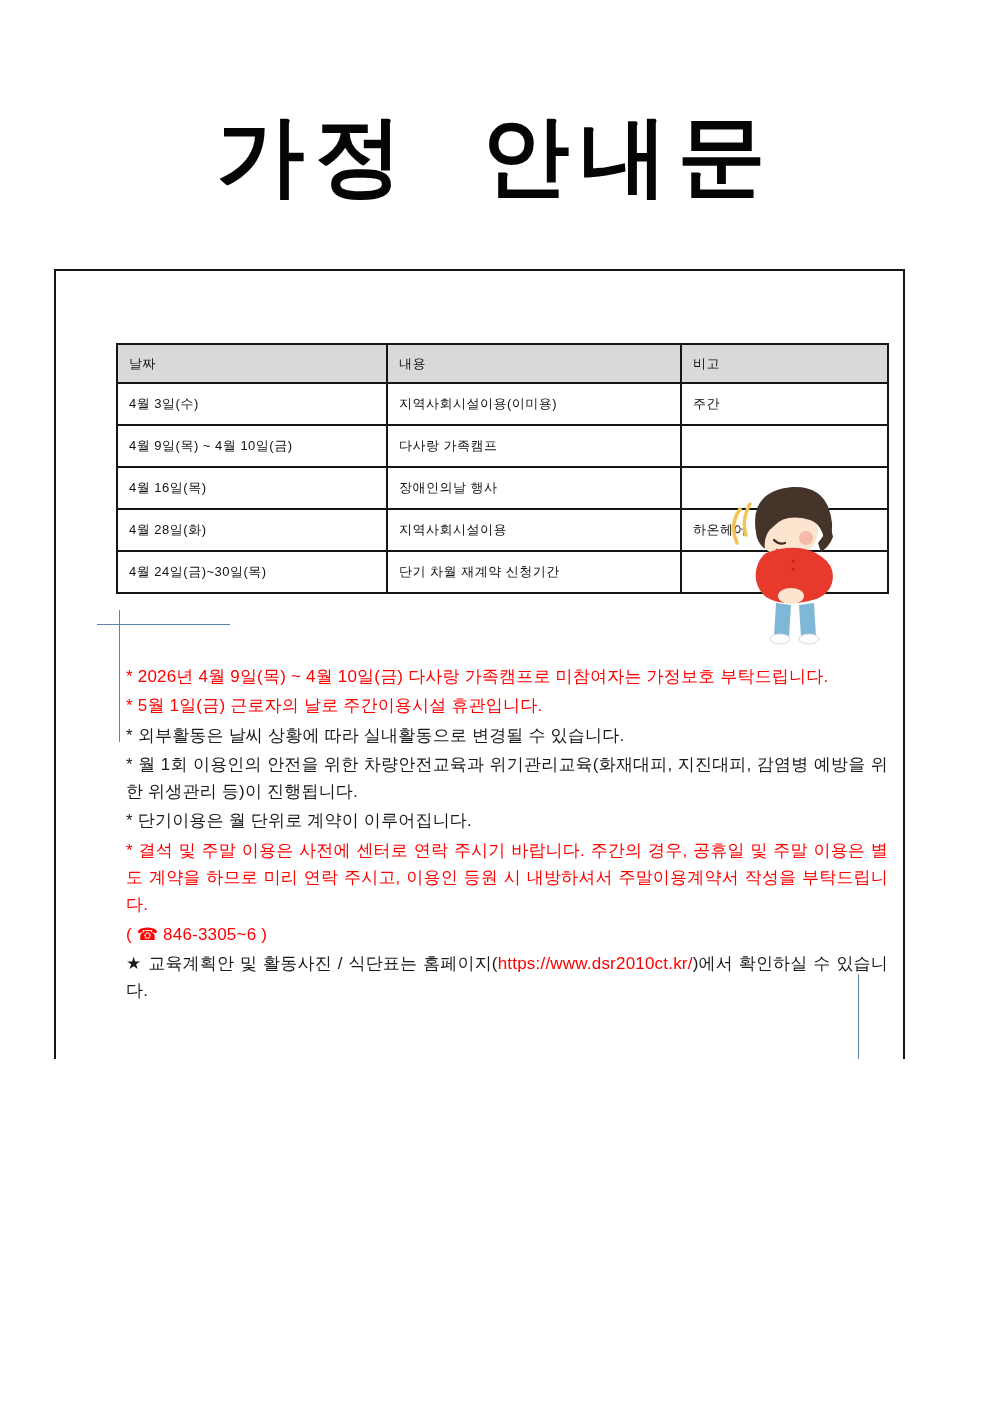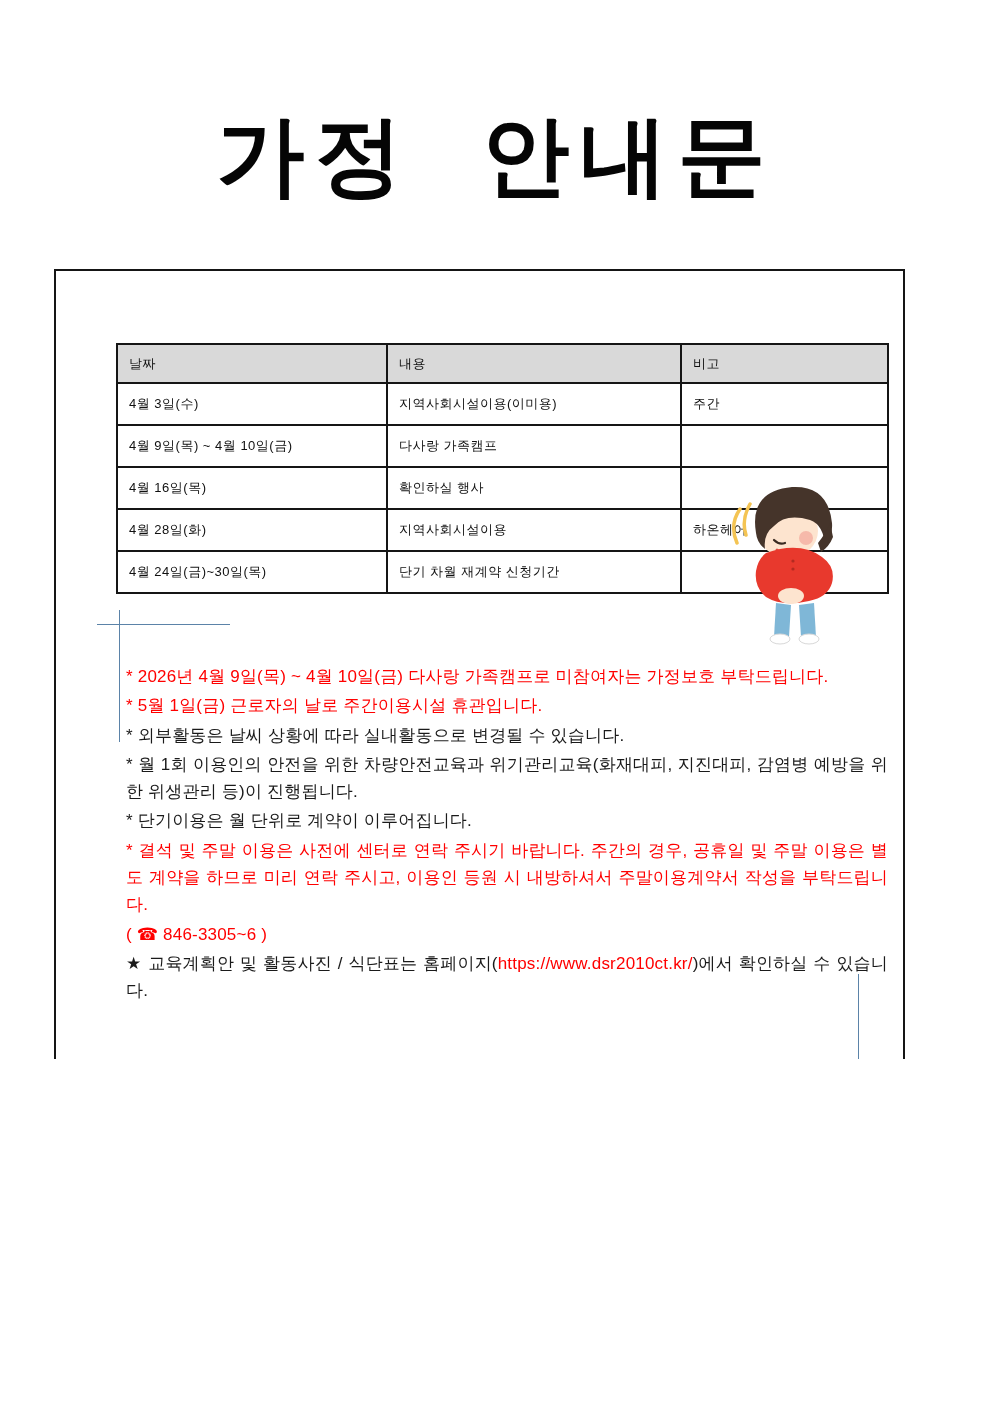--- a/index.html
+++ b/index.html
@@ -74,21 +74,21 @@
           <td>지역사회시설이용(이미용)</td>
           <td>주간</td>
         </tr>
         <tr>
           <td>4월 9일(목) ~  4월 10일(금)</td>
           <td>다사랑 가족캠프</td>
           <td></td>
         </tr>
         <tr>
           <td>4월 16일(목)</td>
-          <td>확인하실 행사</td>
+          <td>장애인의날 행사</td>
           <td></td>
         </tr>
         <tr>
           <td>4월 28일(화)</td>
           <td>지역사회시설이용</td>
           <td>하온헤어</td>
         </tr>
         <tr>
           <td>4월 24일(금)~30일(목)</td>
           <td>단기 차월 재계약 신청기간</td>

